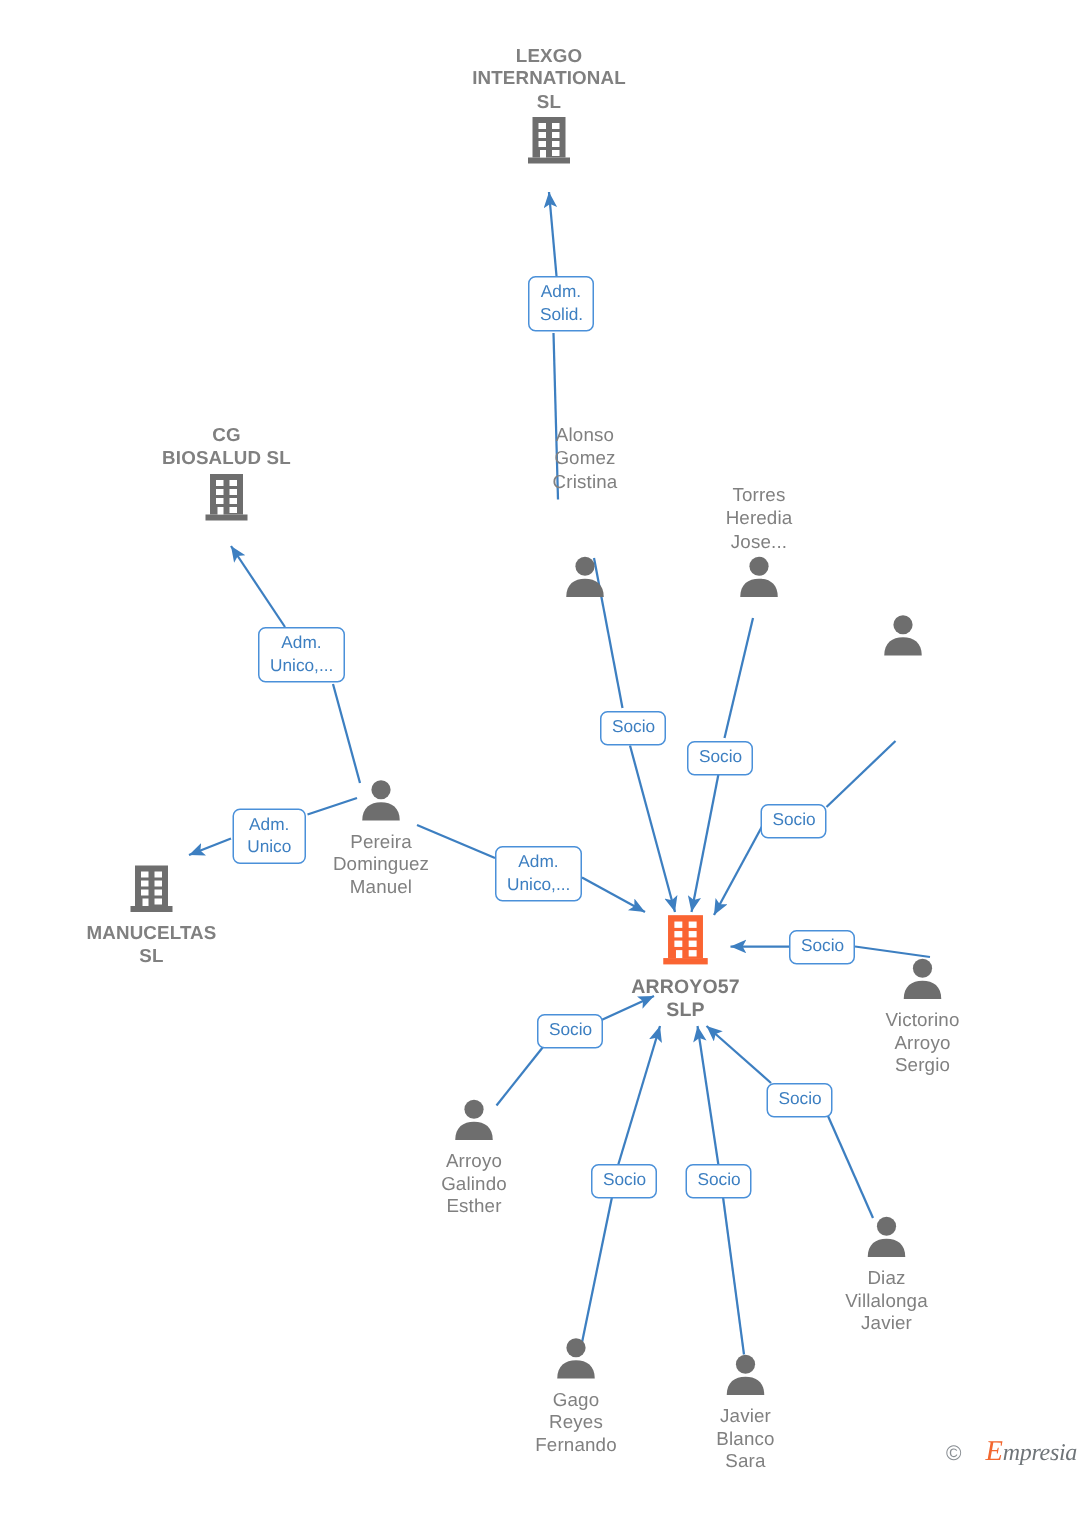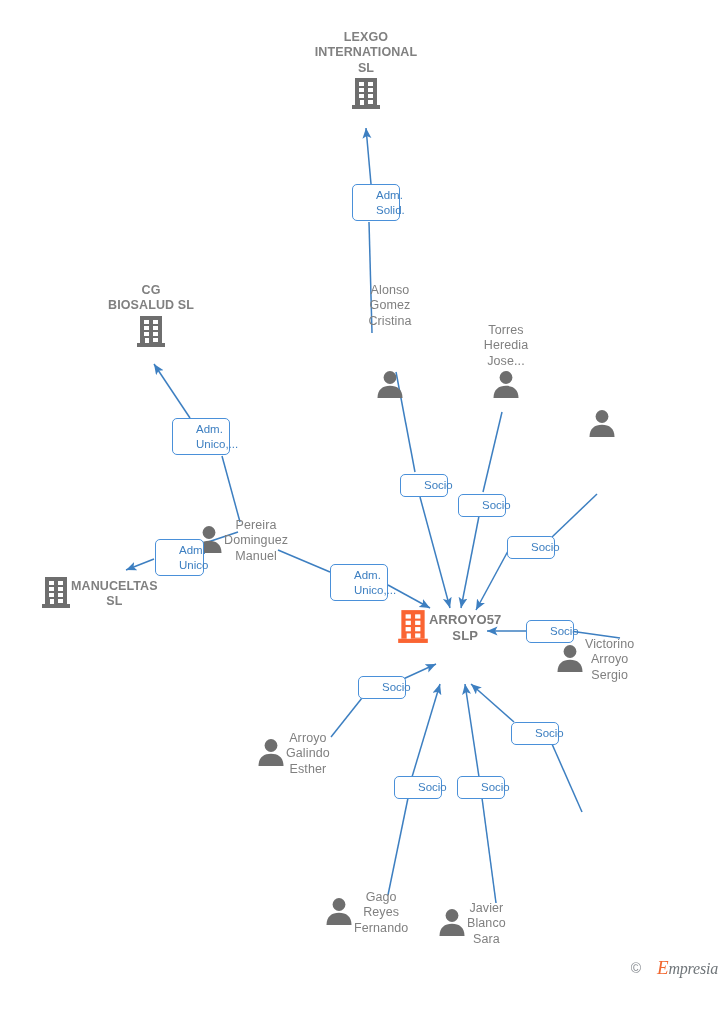--- a/index.html
+++ b/index.html
@@ -24,21 +24,21 @@
   svg.edges {
     position: absolute;
     left: 0; top: 0;
     width: 728px;
     height: 1015px;
     pointer-events: none;
   }
   .node {
     position: absolute;
     display: flex;
-    flex-direction: row;
+    flex-direction: column;
     align-items: center;
     justify-content: flex-start;
     width: 120px;
     text-align: center;
     line-height: 1.22;
   }
   .node .label {
     font-size: 12.5px;
     color: #808080;
     letter-spacing: 0.1px;
@@ -57,21 +57,21 @@
     display: block;
   }
   .edge-label {
     position: absolute;
     border: 1.4px solid #4a90d9;
     border-radius: 5px;
     background: #ffffff;
     color: #3d7fc1;
     font-size: 11.5px;
     line-height: 1.28;
-    padding: 3px 23px;
+    padding: 3px 7px;
     text-align: center;
     white-space: pre-line;
     box-sizing: border-box;
   }
   .watermark {
     position: absolute;
     right: 10px;
     bottom: 6px;
     display: flex;
     align-items: center;
@@ -285,20 +285,31 @@
       <svg width="30" height="30" viewBox="0 0 30 30">
         <circle cx="15" cy="8.5" r="6.4" fill="#6E6E6E"></circle>
         <path d="M2.5,29 C2.5,20.5 7.8,16.8 15,16.8 C22.2,16.8 27.5,20.5 27.5,29 Z" fill="#6E6E6E"></path>
       </svg>
     </span>
     <div class="label">Arroyo
 Galindo
 Esther</div>
   </div>
 
+  <div class="node person" style="left:531px; top:809px;">
+    <span class="icon-wrap">
+      <svg width="30" height="30" viewBox="0 0 30 30">
+        <circle cx="15" cy="8.5" r="6.4" fill="#6E6E6E"></circle>
+        <path d="M2.5,29 C2.5,20.5 7.8,16.8 15,16.8 C22.2,16.8 27.5,20.5 27.5,29 Z" fill="#6E6E6E"></path>
+      </svg>
+    </span>
+    <div class="label">Diaz
+Villalonga
+Javier</div>
+  </div>
 
   <div class="node person" style="left:324px; top:890px;">
     <span class="icon-wrap">
       <svg width="30" height="30" viewBox="0 0 30 30">
         <circle cx="15" cy="8.5" r="6.4" fill="#6E6E6E"></circle>
         <path d="M2.5,29 C2.5,20.5 7.8,16.8 15,16.8 C22.2,16.8 27.5,20.5 27.5,29 Z" fill="#6E6E6E"></path>
       </svg>
     </span>
     <div class="label">Gago
 Reyes

